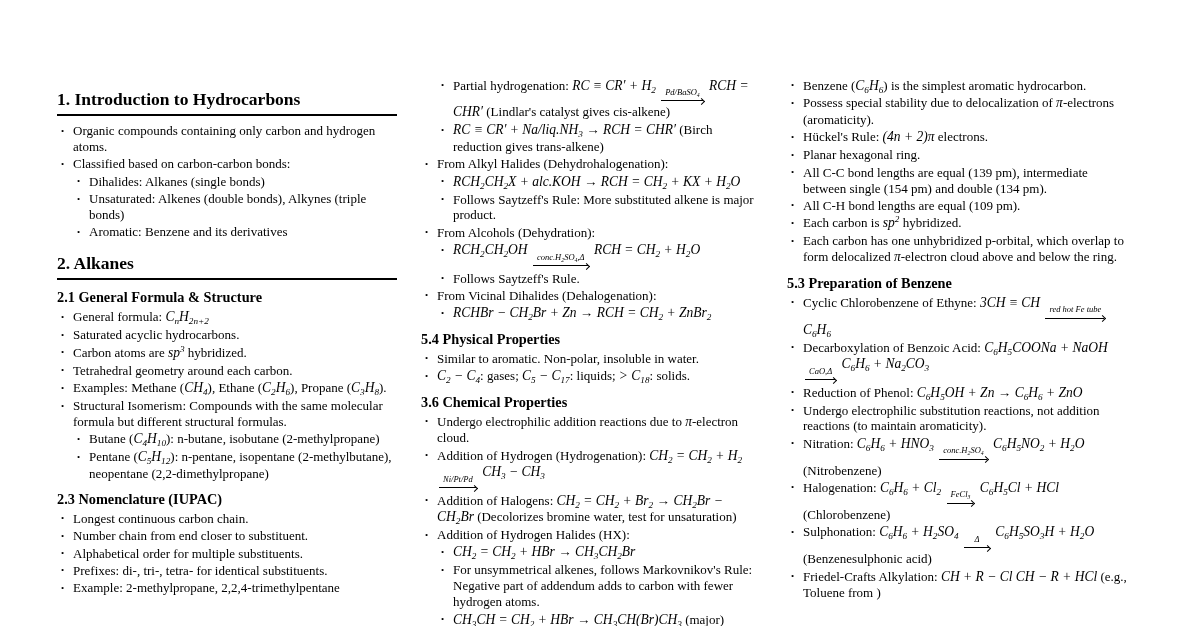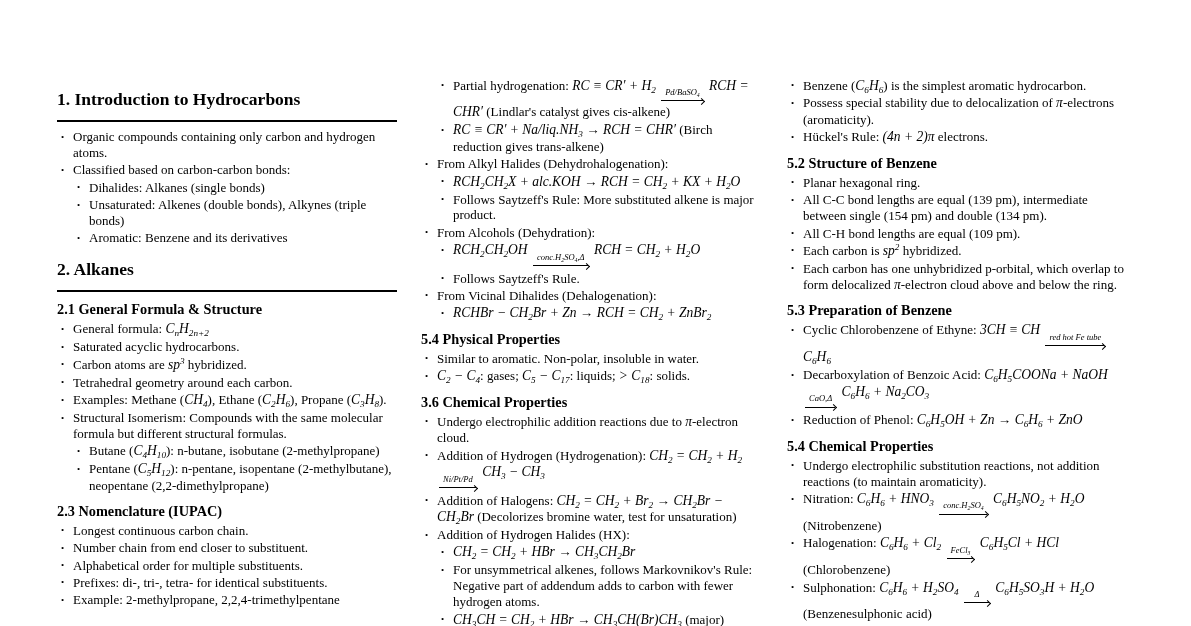--- a/index.html
+++ b/index.html
@@ -8,21 +8,21 @@
     font-family:"Liberation Serif","DejaVu Serif",serif;
     font-size:13px;line-height:1.22;overflow:hidden;
   }
   .doc{position:relative;width:1191px;height:626px;background:#fff;}
   .col{position:absolute;top:76px;width:340px;height:550px;overflow:hidden;}
   #col1{left:57px;}
   #col2{left:421px;}
   #col3{left:787px;}
   .h1{
     font-size:17.5px;font-weight:bold;line-height:1.15;
-    border-bottom:2px solid #000;padding-bottom:11px;margin:13px 0 7px 0;
+    border-bottom:2px solid #000;padding-bottom:5px;margin:13px 0 7px 0;
   }
   .h2{font-size:14.3px;font-weight:bold;line-height:1.2;margin:9px 0 3px 0;}
   .li{display:flex;align-items:flex-start;margin:1.5px 0;}
   .lvl1{margin-left:4px;}
   .lvl2{margin-left:20px;}
   .blt{flex:none;width:12px;font-size:9px;padding-top:2.5px;}
   .txt{flex:1;min-width:0;}
   .b{font-weight:normal;}
   .m{font-style:italic;font-size:1.04em;}
   sub,sup{line-height:0;font-size:0.68em;}
@@ -217,21 +217,20 @@
         <div class="txt">Benzene (<span class="m">C<sub>6</sub>H<sub>6</sub></span>) is the simplest aromatic hydrocarbon.</div>
       </div>
       <div class="li lvl1">
         <span class="blt">•</span>
         <div class="txt">Possess special stability due to delocalization of <span class="m">π</span>-electrons (aromaticity).</div>
       </div>
       <div class="li lvl1">
         <span class="blt">•</span>
         <div class="txt">Hückel's Rule: <span class="m">(4n + 2)π</span> electrons.</div>
       </div>
-      <div class="h2">5.2 Structure of Benzene</div>
       <div class="li lvl1">
         <span class="blt">•</span>
         <div class="txt">Planar hexagonal ring.</div>
       </div>
       <div class="li lvl1">
         <span class="blt">•</span>
         <div class="txt">All C-C bond lengths are equal (139 pm), intermediate between single (154 pm) and double (134 pm).</div>
       </div>
       <div class="li lvl1">
         <span class="blt">•</span>
@@ -257,21 +256,20 @@
         <span class="blt">•</span>
         <div class="txt"><span class="b">Decarboxylation of Benzoic Acid:</span> <span class="m">C<sub>6</sub>H<sub>5</sub>COONa + NaOH <span class="xar">
               <span class="lbl">CaO,Δ</span>
               <span class="arr"></span>
             </span> C<sub>6</sub>H<sub>6</sub> + Na<sub>2</sub>CO<sub>3</sub></span></div>
       </div>
       <div class="li lvl1">
         <span class="blt">•</span>
         <div class="txt"><span class="b">Reduction of Phenol:</span> <span class="m">C<sub>6</sub>H<sub>5</sub>OH + Zn → C<sub>6</sub>H<sub>6</sub> + ZnO</span></div>
       </div>
-      <div class="h2">5.4 Chemical Properties</div>
       <div class="li lvl1">
         <span class="blt">•</span>
         <div class="txt">Undergo electrophilic substitution reactions, not addition reactions (to maintain aromaticity).</div>
       </div>
       <div class="li lvl1">
         <span class="blt">•</span>
         <div class="txt"><span class="b">Nitration:</span> <span class="m">C<sub>6</sub>H<sub>6</sub> + HNO<sub>3</sub> <span class="xar">
               <span class="lbl">conc.H<sub>2</sub>SO<sub>4</sub></span>
               <span class="arr"></span>
             </span> C<sub>6</sub>H<sub>5</sub>NO<sub>2</sub> + H<sub>2</sub>O</span> (Nitrobenzene)</div>

